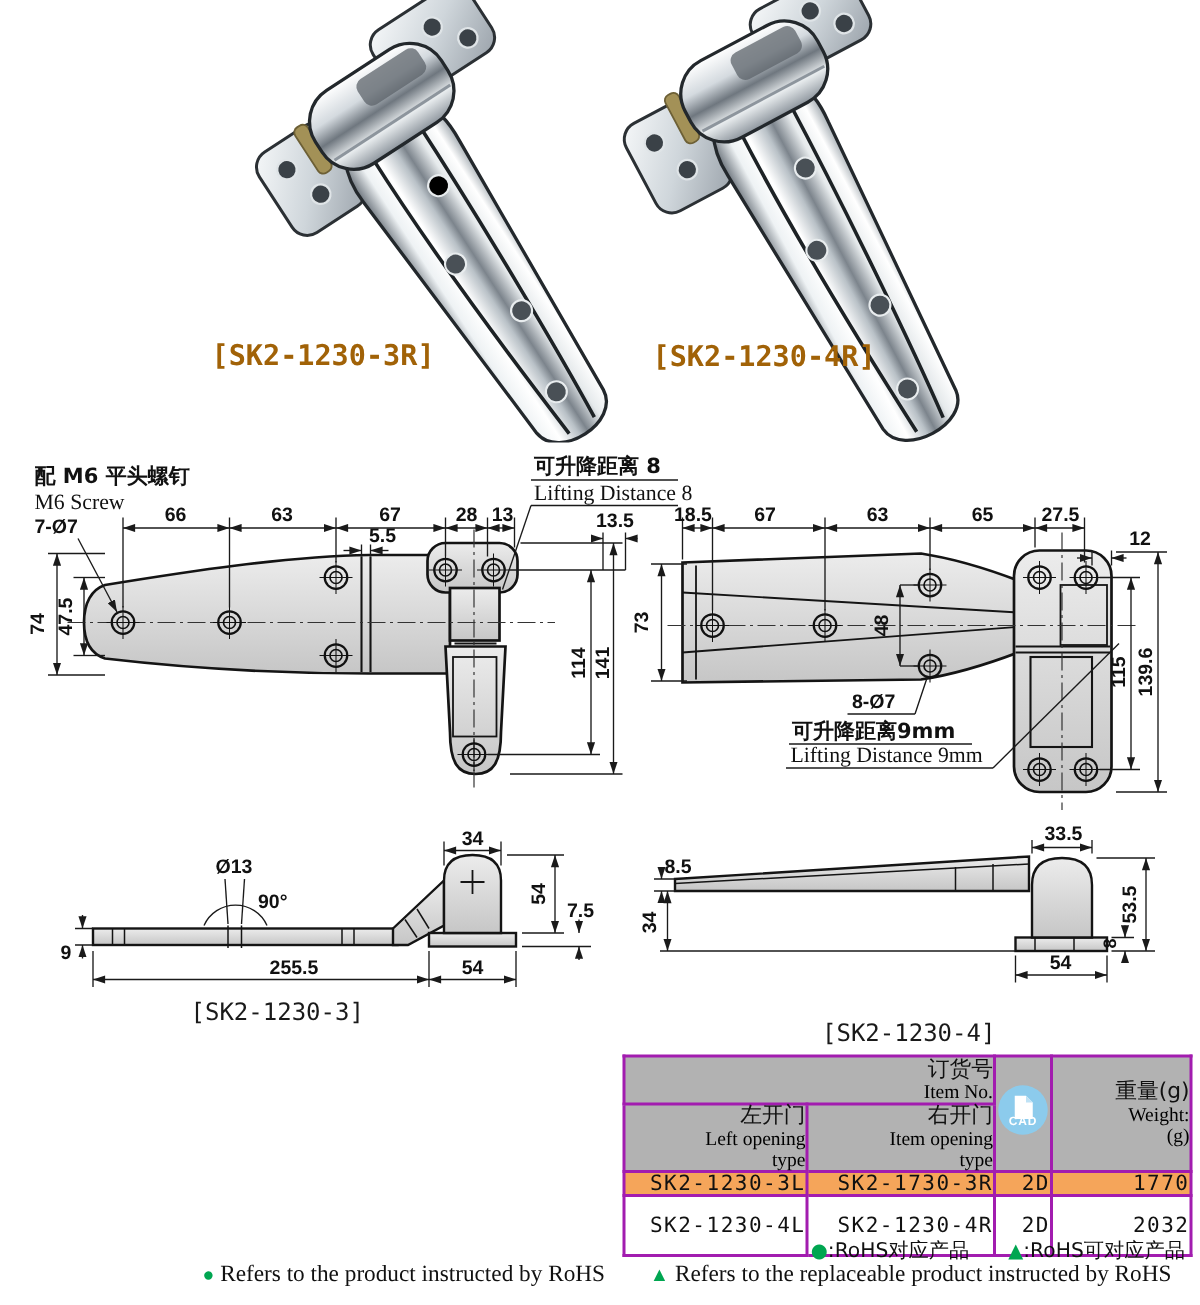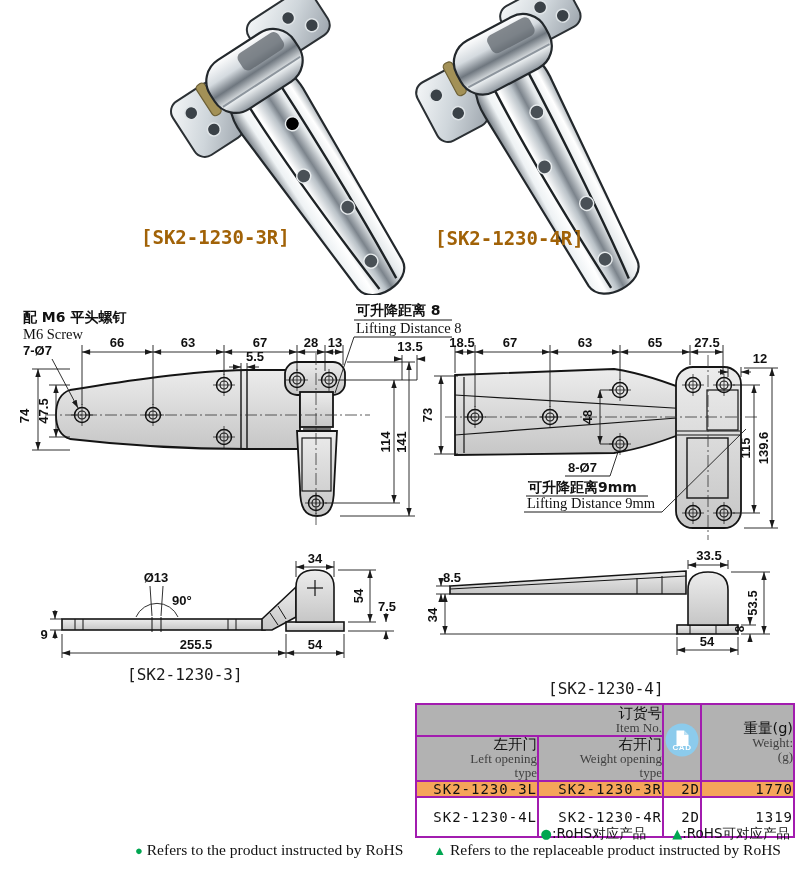--- a/index.html
+++ b/index.html
@@ -6,21 +6,21 @@
   body{position:relative;width:800px;height:870px;background:#ffffff;overflow:hidden;
        font-family:"Liberation Sans",sans-serif;}
   .abs{position:absolute;}
   .photo-label{font-family:"DejaVu Sans Mono",monospace;font-weight:bold;font-size:19px;color:#a16207;}
   .caption{font-family:"DejaVu Sans Mono",monospace;font-weight:normal;font-size:16px;color:#1a1a1a;}
   
   table.spec{border-collapse:collapse;position:absolute;left:415px;top:703px;table-layout:fixed;}
   table.spec td{border:2px solid #a21caf;text-align:right;vertical-align:middle;padding:0;line-height:1.05;}
   table.spec .hdr{background:#b2b2b2;}
   .cn{font-family:"DejaVu Sans",sans-serif;font-size:14.5px;color:#111;}
-  .en{font-family:"Liberation Serif",serif;font-size:13px;color:#404040;margin-left:36px;}
+  .en{font-family:"Liberation Serif",serif;font-size:13px;color:#000000;margin-left:36px;}
   .mono{font-family:"DejaVu Sans Mono",monospace;font-size:14px;letter-spacing:1px;color:#111;}
   tr.orange td{background:#f5a55a;}
   .cad-badge{display:inline-block;}
   
   .note1{position:absolute;left:408px;top:825px;width:382px;text-align:right;
          font-family:"DejaVu Sans",sans-serif;font-size:13.5px;color:#111;}
   .note2{position:absolute;left:116px;top:841px;width:684px;
          font-family:"Liberation Serif",serif;font-size:15.5px;color:#111;white-space:nowrap;text-align:center;}
   .gmark{color:#00a651;font-size:13px;}
   .sp{display:inline-block;width:26px;}
@@ -413,34 +413,34 @@
       <div class="en">Weight:(g)</div>
     </td>
   </tr>
   <tr style="height:34px">
     <td class="hdr">
       <div class="cn">左开门</div>
       <div class="en">Left opening type</div>
     </td>
     <td class="hdr">
       <div class="cn">右开门</div>
-      <div class="en">Weight opening type</div>
+      <div class="en">Item opening type</div>
     </td>
   </tr>
   <tr class="orange" style="height:16px">
     <td class="mono">SK2-1230-3L</td>
-    <td class="mono">SK2-1230-3R</td>
+    <td class="mono">SK2-1730-3R</td>
     <td class="mono">2D</td>
     <td class="mono">1770</td>
   </tr>
   <tr style="height:40px">
     <td class="mono">SK2-1230-4L</td>
     <td class="mono">SK2-1230-4R</td>
     <td class="mono">2D</td>
-    <td class="mono">1319</td>
+    <td class="mono">2032</td>
   </tr>
 </tbody>
   </table>
 
 <div class="note1">
   <span class="gmark">●</span><span>:RoHS对应产品</span><span class="sp"></span><span class="gmark">▲</span><span>:RoHS可对应产品</span>
 </div>
 <div class="note2">
   <span class="gmark">●</span>
   <span>Refers to the product instructed by RoHS</span><span class="sp"></span>

